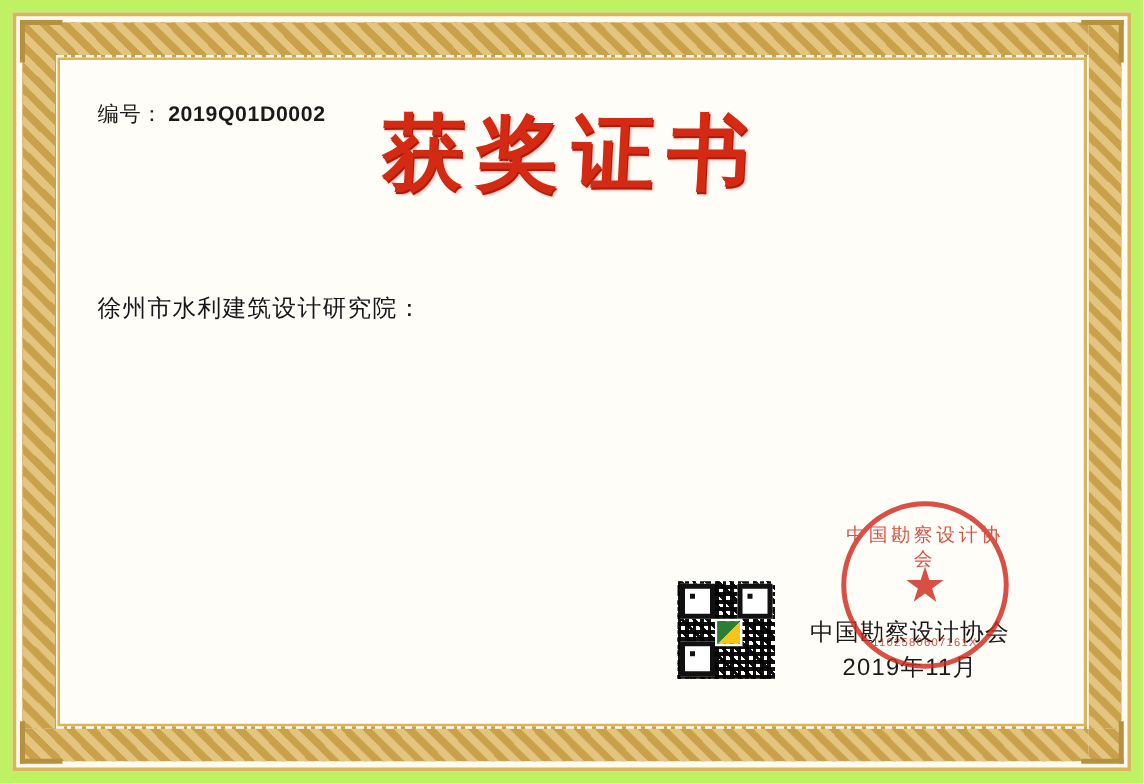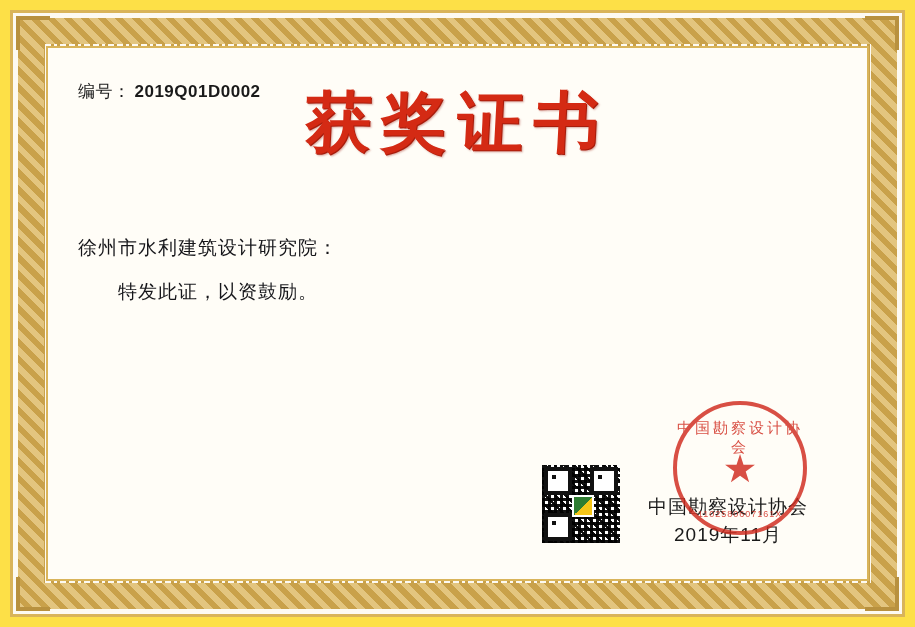--- a/index.html
+++ b/index.html
@@ -11,21 +11,21 @@
     width: 915px;
     height: 627px;
     font-family: "Liberation Sans", sans-serif;
     overflow: hidden;
   }
 
   .certificate {
     position: relative;
     width: 915px;
     height: 627px;
-    background: #fde047;
+    background: #bef264;
     box-sizing: border-box;
   }
 
   
   .border-outer {
     position: absolute;
     left: 10px;
     top: 10px;
     right: 10px;
     bottom: 10px;
@@ -254,21 +254,20 @@
   <div class="content">
 
     <div class="serial">
       <span class="serial-label">编号：</span><span class="serial-value">2019Q01D0002</span>
     </div>
 
     <div class="title">获奖证书</div>
 
     <div class="body-text">
       <p class="salutation">徐州市水利建筑设计研究院：</p>
-      <p class="para-closing">特发此证，以资鼓励。</p>
     </div>
 
     <div class="qr">
       <div class="finder tl"></div>
       <div class="finder tr"></div>
       <div class="finder bl"></div>
       <div class="logo">
         <div class="logo-inner"></div>
       </div>
     </div>

